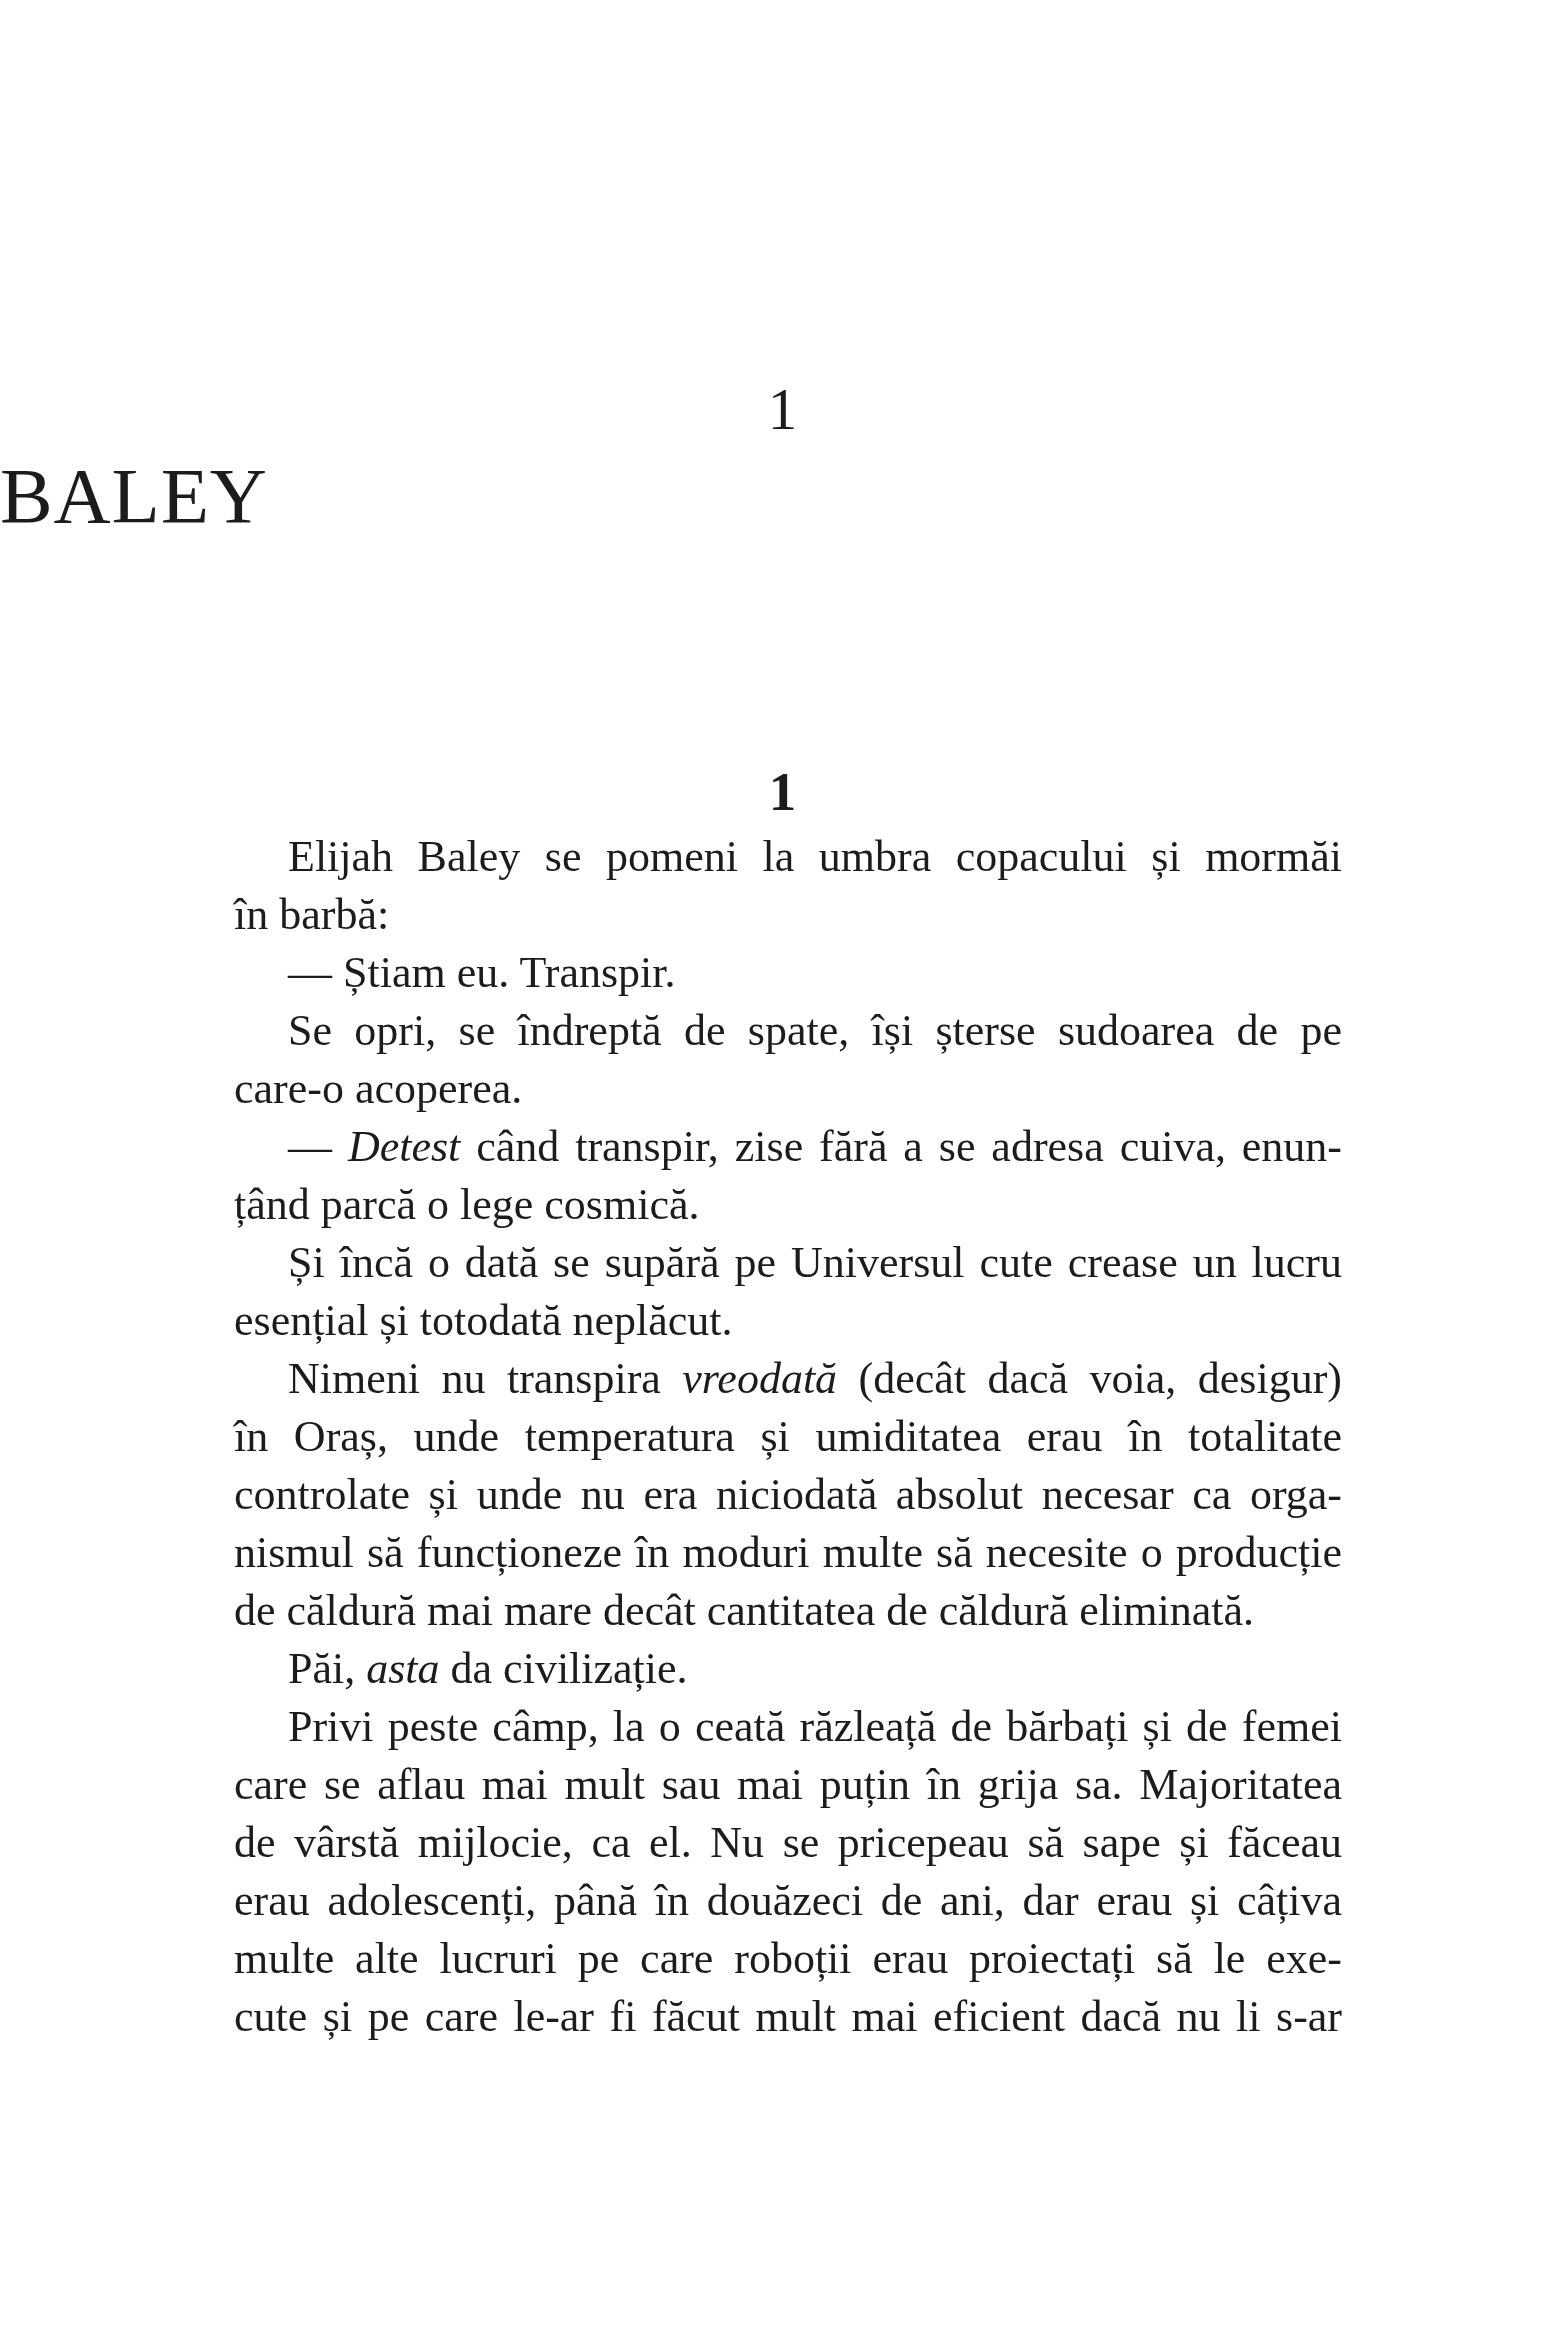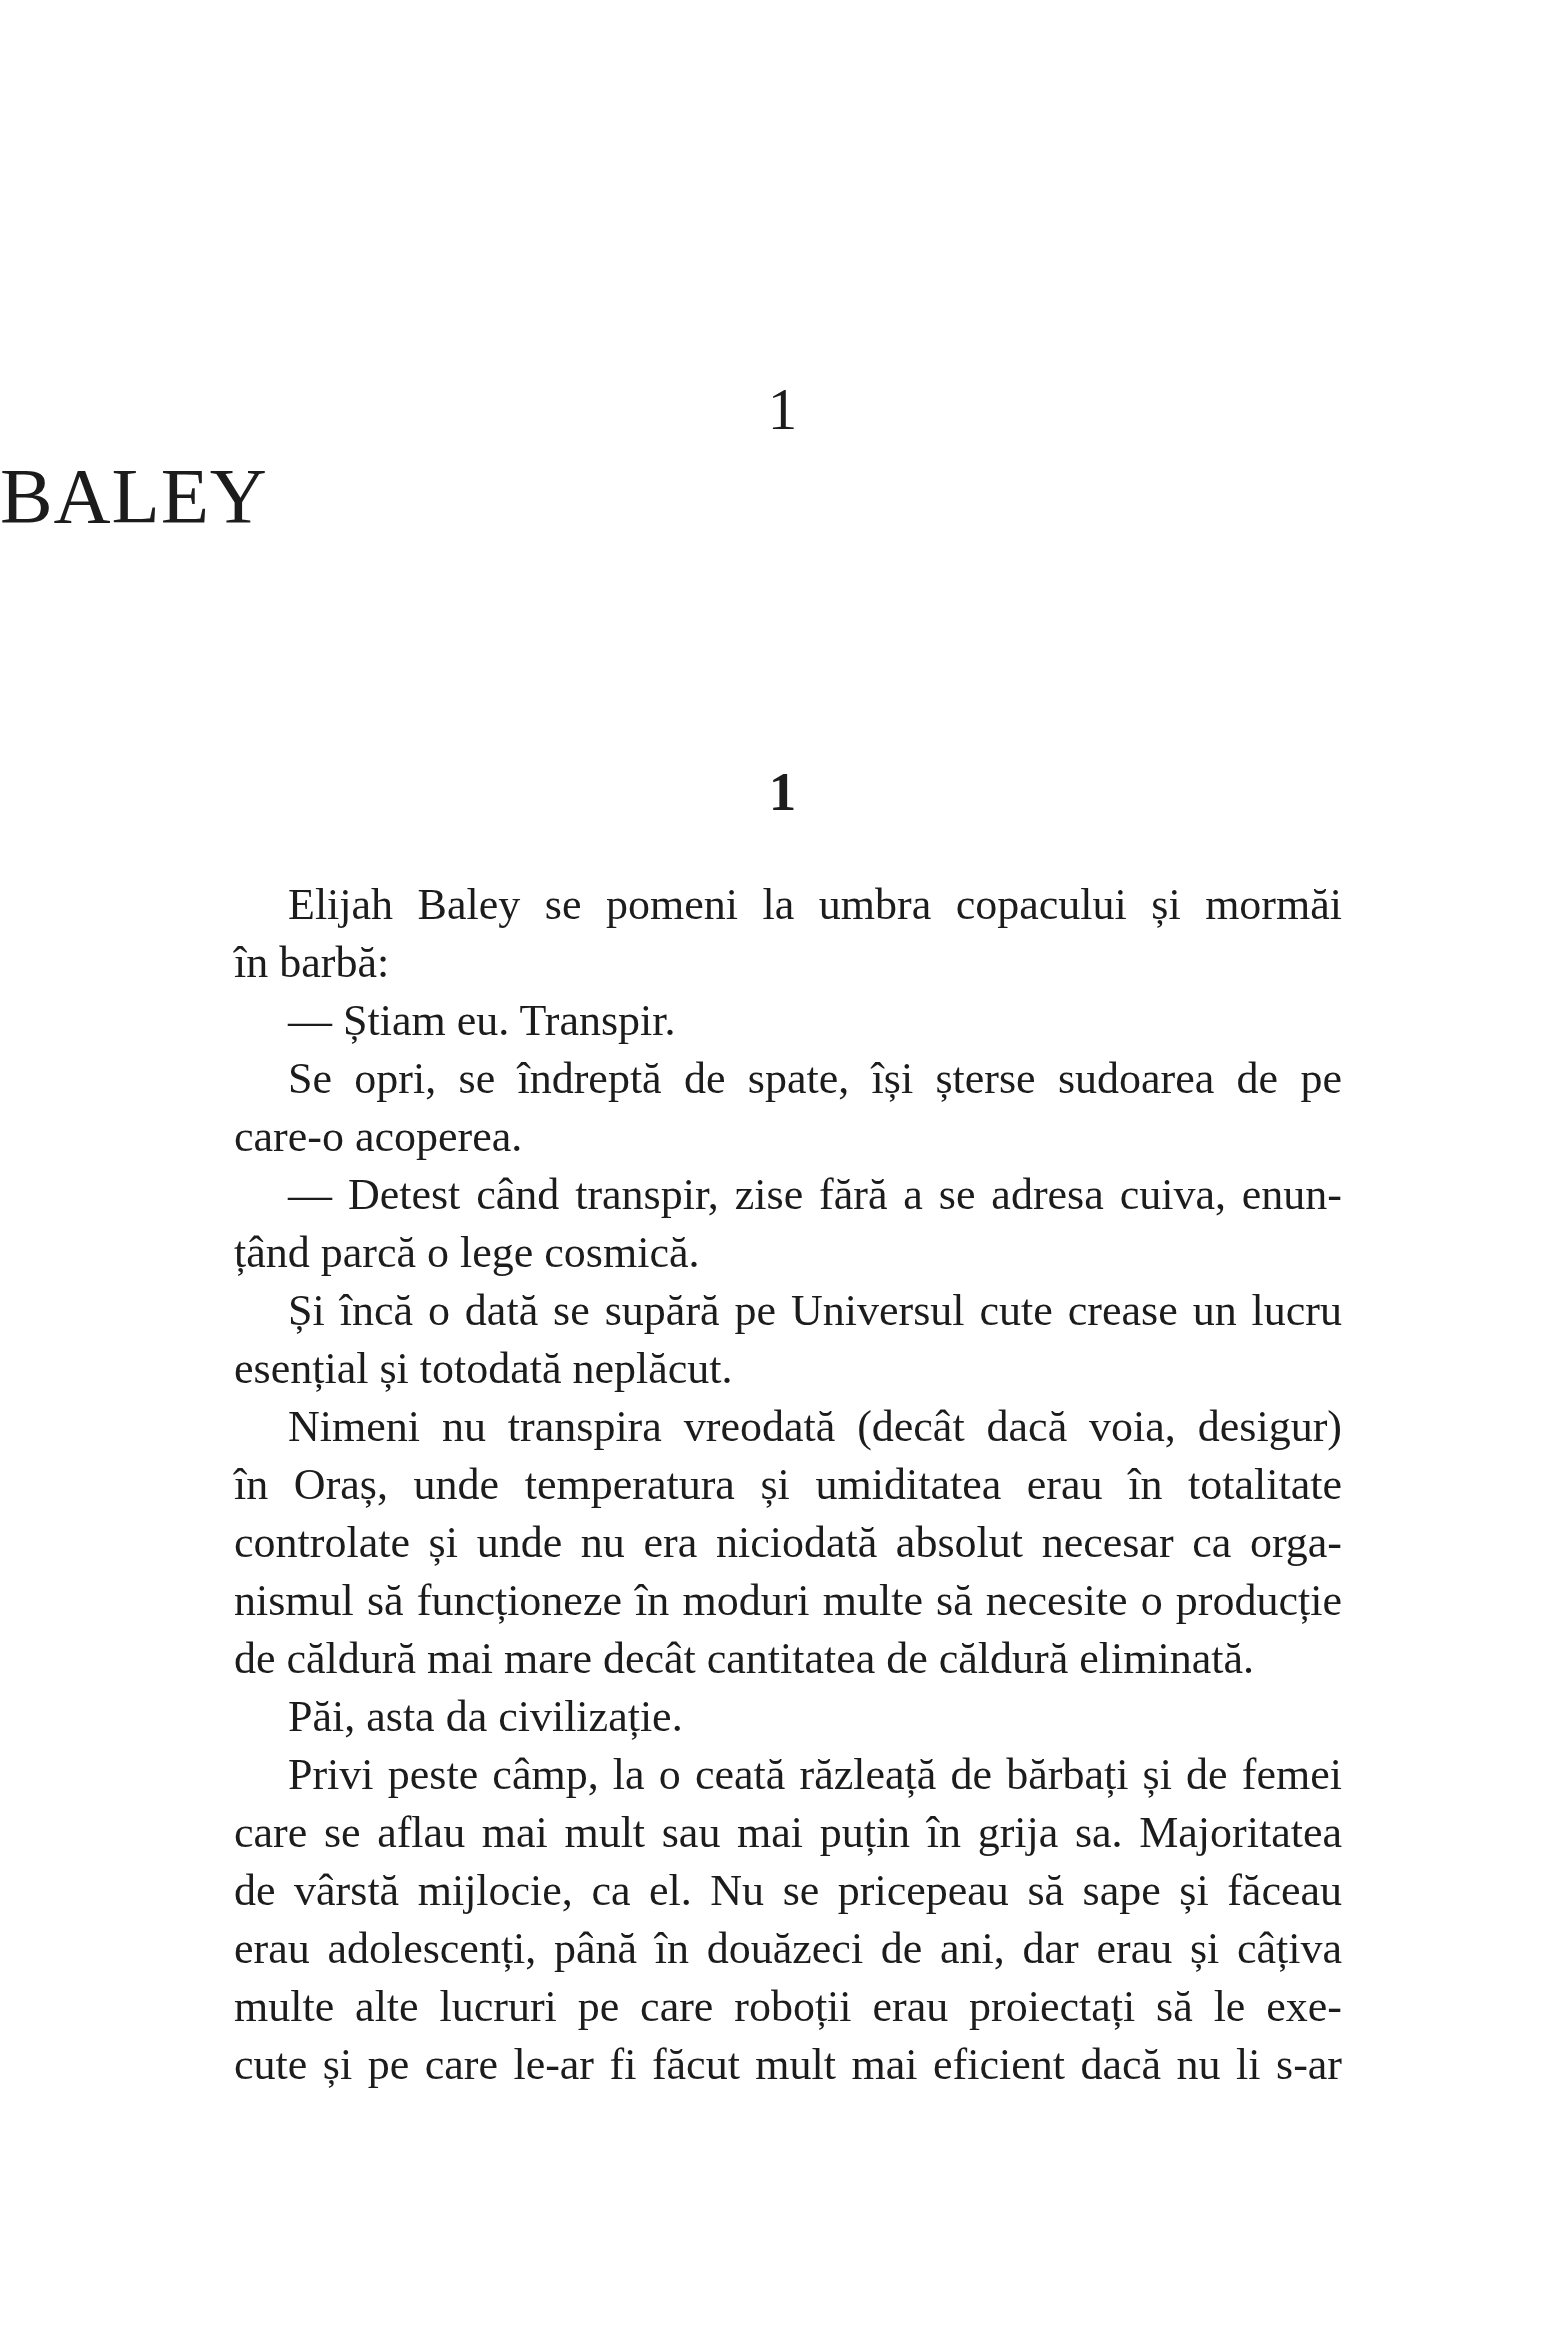--- a/index.html
+++ b/index.html
@@ -45,37 +45,38 @@
     left: 0;
     width: 100%;
     text-align: center;
     font-size: 55px;
     line-height: 1;
     font-weight: 700;
   }
   .page-body {
     position: absolute;
     left: 234px;
-    top: 876px;
+    top: 828px;
     width: 1108px;
     font-size: 44px;
     line-height: 58px;
   }
   .line {
     text-align: left;
   }
   .line.j {
     text-align: justify;
     text-align-last: justify;
     text-justify: inter-word;
   }
   .line.ind {
     text-indent: 54px;
   }
   .it {
+    font-style: italic;
   }
 </style>
 </head>
 <body>
 
 <div class="page" style="background: rgb(255, 255, 255); color: rgb(28, 28, 28);">
   <div class="chapter-num">1</div>
   <h1 class="chapter-title">BALEY</h1>
   <div class="section-num">1</div>
   <div class="page-body">

